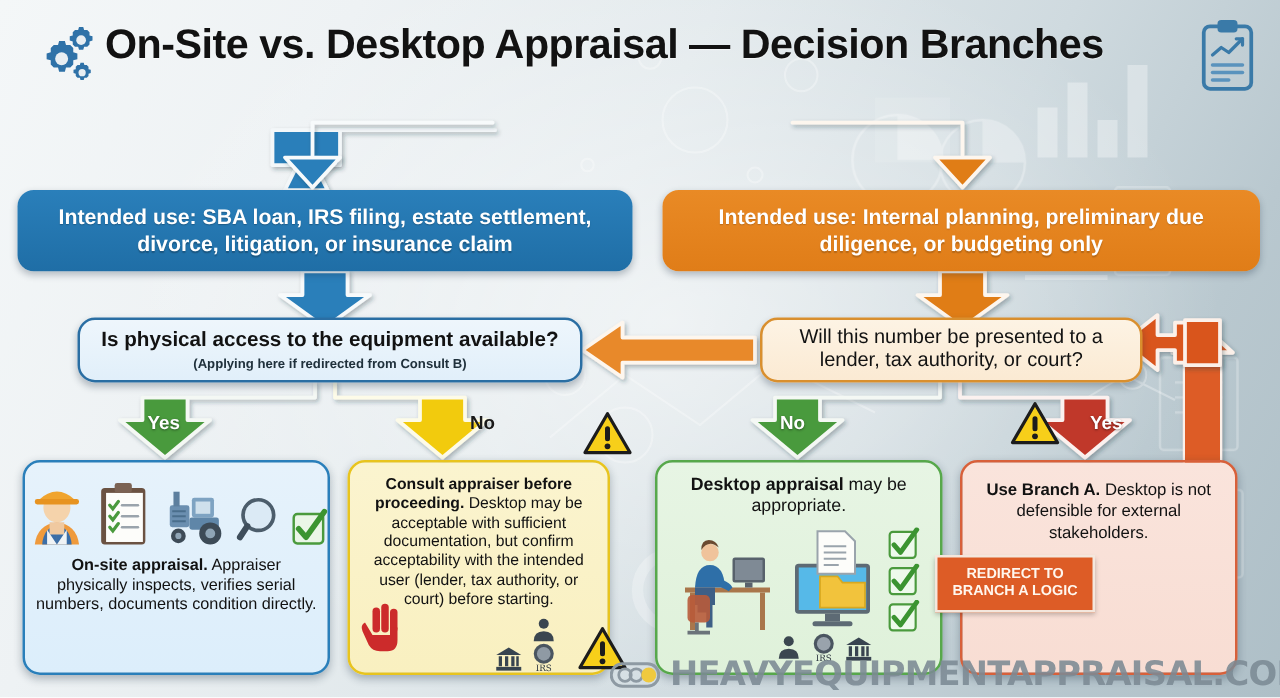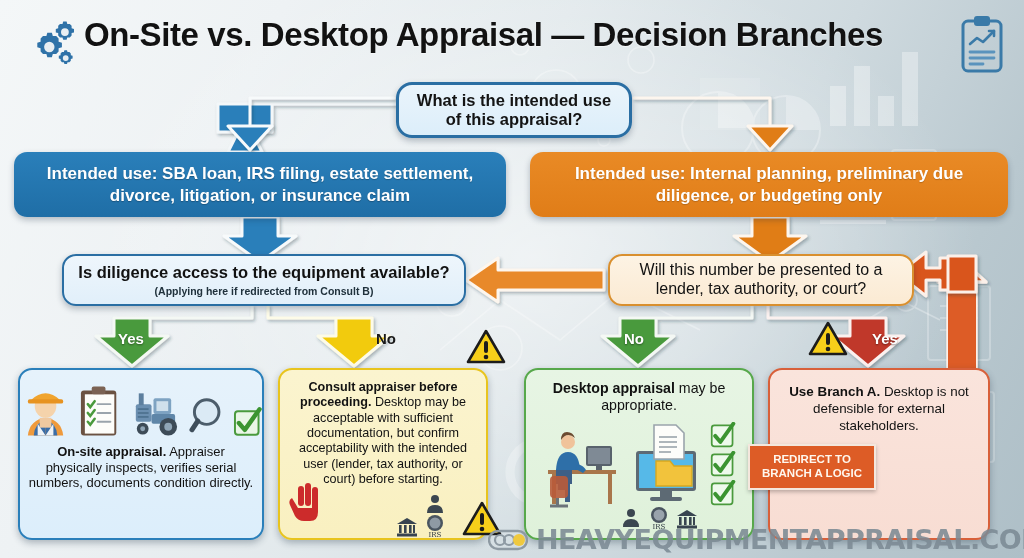--- a/index.html
+++ b/index.html
@@ -314,34 +314,31 @@
       <path d="M962 258 H940 V268 H926 V252 L898 274 L926 296 V280 H940 V290 H962 Z" fill="#d9541f" stroke="#fbf0e9" stroke-width="3" stroke-linejoin="round"></path>
       <path d="M976 256 V292 H948 V256 Z" fill="#d9541f" stroke="#fbf0e9" stroke-width="3" stroke-linejoin="round"></path>
     </g>
   </svg>
 
   <div class="edge-label" style="left:118px; top:330px;">Yes</div>
   <div class="edge-label dark" style="left:376px; top:330px;">No</div>
   <div class="edge-label" style="left:624px; top:330px;">No</div>
   <div class="edge-label" style="left:872px; top:330px;">Yes</div>
 
-  <div class="node" id="q-top">
-    <span>What is the intended use of this appraisal?</span>
-  </div>
 
   <div class="node" id="branch-a">
     <span>Intended use: SBA loan, IRS filing, estate settlement, divorce, litigation, or insurance claim</span>
   </div>
 
   <div class="node" id="branch-b">
     <span>Intended use: Internal planning, preliminary due diligence, or budgeting only</span>
   </div>
 
   <div class="node" id="q-left">
-    <span class="main">Is diligence access to the equipment available?</span>
+    <span class="main">Is physical access to the equipment available?</span>
     <span class="sub">(Applying here if redirected from Consult B)</span>
   </div>
 
   <div class="node" id="q-right">
     <span>Will this number be presented to a lender, tax authority, or court?</span>
   </div>
 
   <div class="card" id="card-onsite">
     <div class="icons">
       <svg width="52" height="58" viewBox="0 0 52 58">

